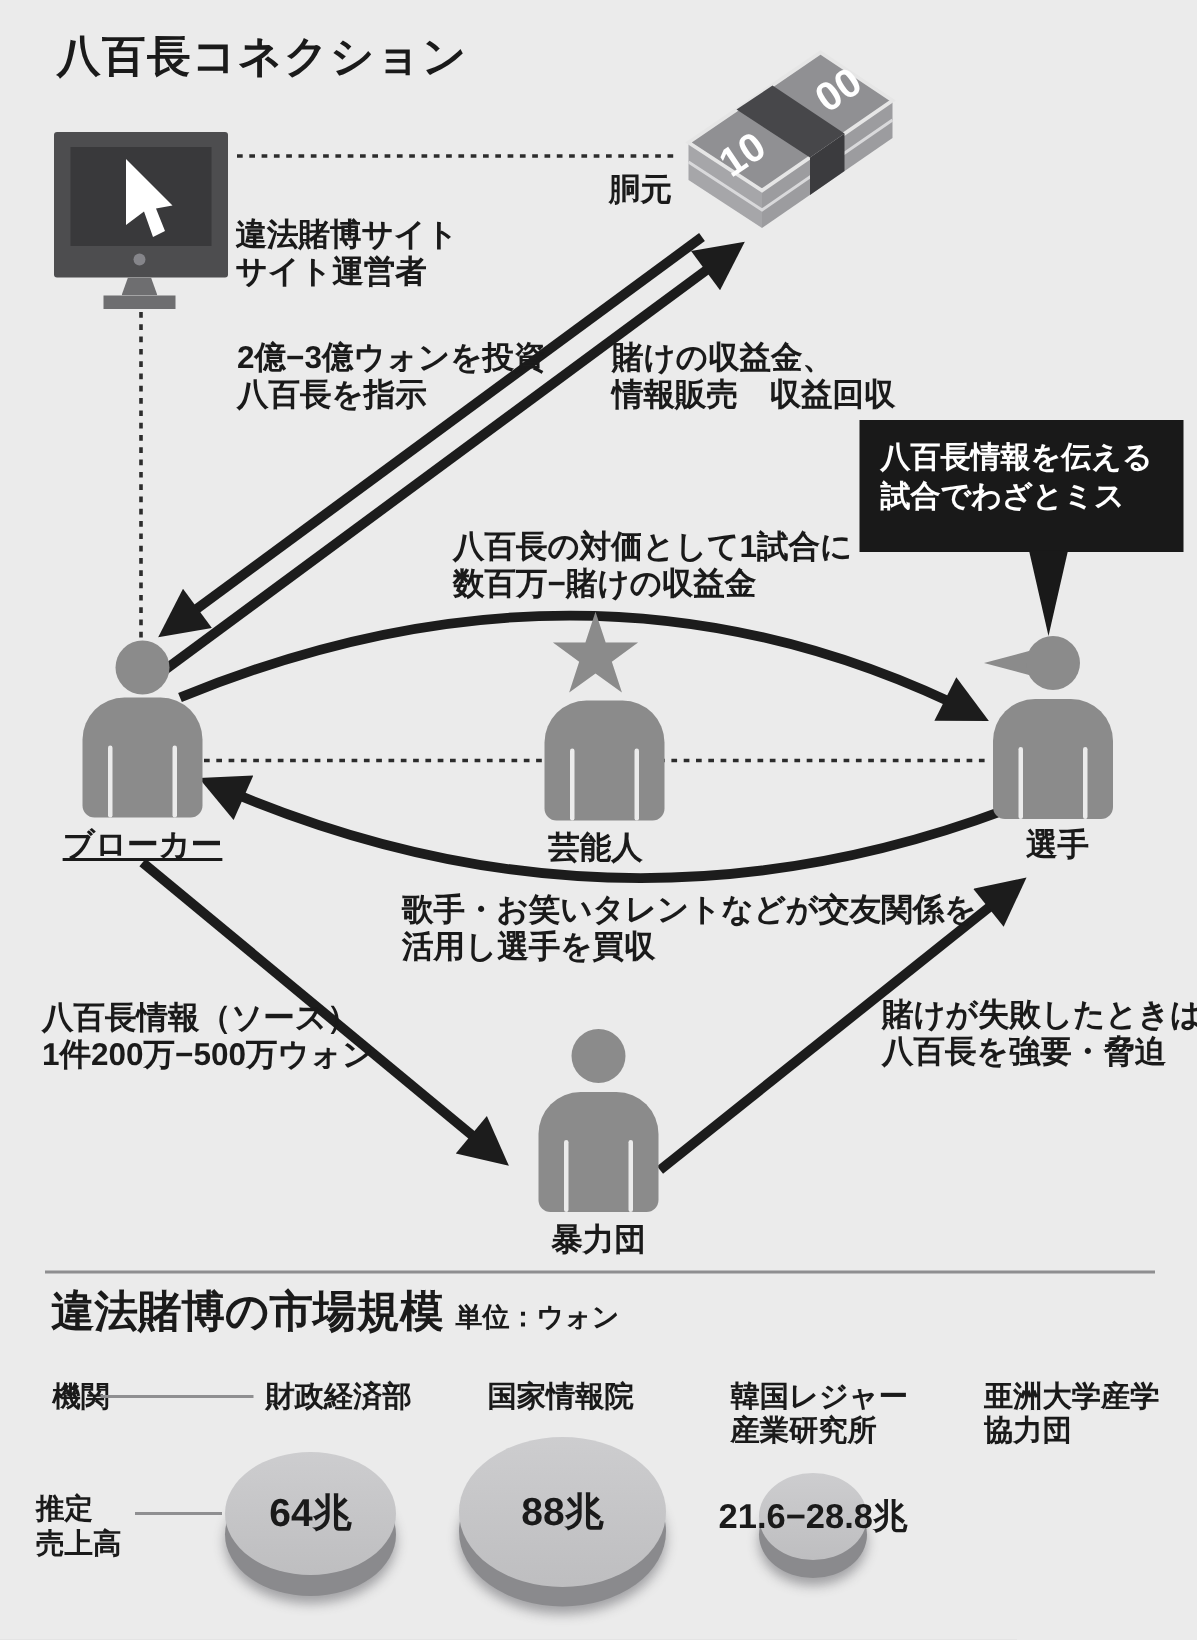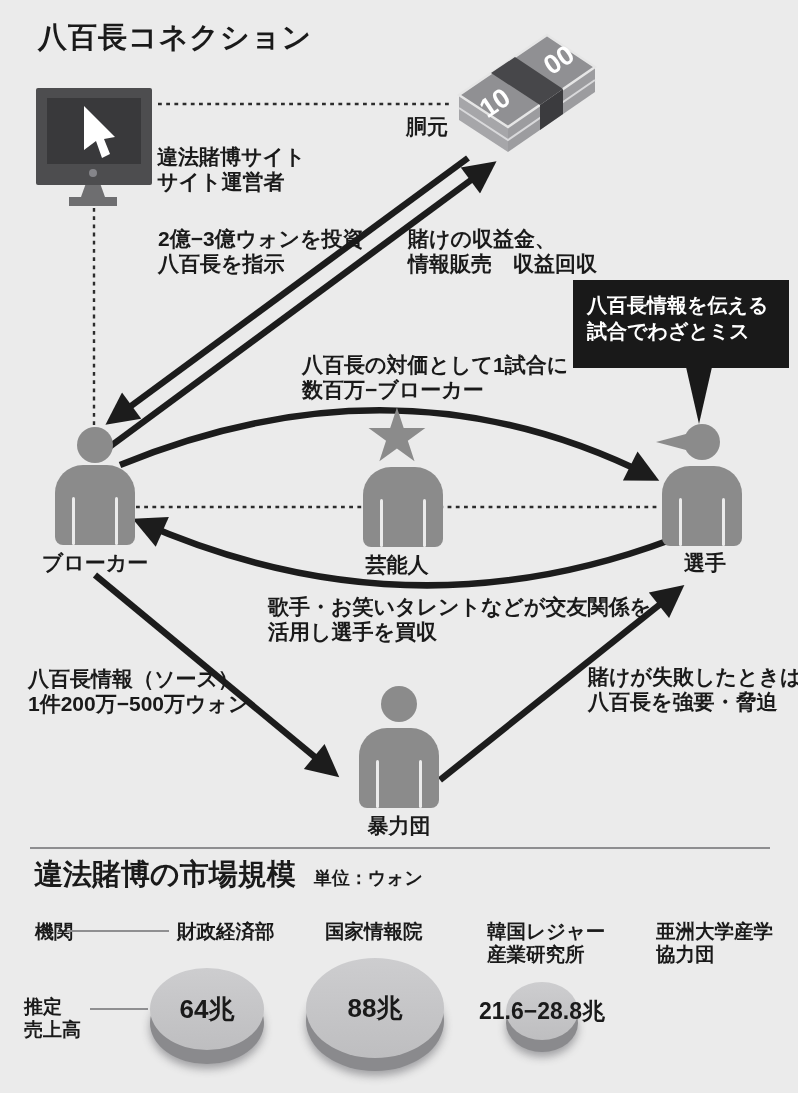--- a/index.html
+++ b/index.html
@@ -23,21 +23,21 @@
   .p-body::after{right:17px;}
   .star{font-size:74px;line-height:74px;color:#8b8b8b;transform:translateX(-50%);}
   .cap-visor{width:0;height:0;border-top:8px solid transparent;border-bottom:8px solid transparent;border-right:30px solid #8b8b8b;}
   
   .callout{left:573px;top:280px;width:216px;height:88px;background:#191919;box-sizing:border-box;padding:12px 14px;color:#fff;font-size:20px;font-weight:700;line-height:1.3;white-space:nowrap;}
   .callout-pointer{left:686px;top:367px;width:0;height:0;border-left:13px solid transparent;border-right:13px solid transparent;border-top:57px solid #191919;}
   
   .separator{left:30px;top:847px;width:740px;height:2px;background:#8e8e90;}
   .market-header{left:34px;top:855px;display:flex;align-items:baseline;}
   .market-title{font-size:29px;font-weight:800;}
-  .market-unit{font-size:18px;font-weight:700;margin-left:18px;}
+  .market-unit{font-size:18px;font-weight:700;margin-left:8px;}
   .row-label{font-size:19px;font-weight:700;line-height:23px;white-space:nowrap;}
   .dash{height:2px;background:#8f8f91;}
   .org-name{font-size:19.5px;font-weight:700;line-height:23px;white-space:nowrap;}
   .coin{position:absolute;}
   .coin-side{position:absolute;left:0;width:100%;height:100%;border-radius:50%;background:#8a8a8d;box-shadow:0 5px 8px rgba(70,70,78,.45);}
   .coin-top{position:absolute;left:0;top:0;width:100%;height:100%;border-radius:50%;background:linear-gradient(#cdcdcf,#bebec0);}
   .coin-value{position:absolute;left:50%;top:50%;transform:translate(-50%,-50%);font-weight:700;font-size:26px;white-space:nowrap;}
 </style>
 </head>
 <body>
@@ -94,21 +94,21 @@
   <div class="abs note" style="left:158px;top:226px;">
     <div>2億−3億ウォンを投資</div>
     <div>八百長を指示</div>
   </div>
   <div class="abs note" style="left:408px;top:226px;">
     <div>賭けの収益金、</div>
     <div>情報販売　収益回収</div>
   </div>
   <div class="abs note" style="left:302px;top:352px;">
     <div>八百長の対価として1試合に</div>
-    <div>数百万−ブローカー</div>
+    <div>数百万−賭けの収益金</div>
   </div>
   <div class="abs note" style="left:268px;top:594px;">
     <div>歌手・お笑いタレントなどが交友関係を</div>
     <div>活用し選手を買収</div>
   </div>
   <div class="abs note" style="left:28px;top:666px;">
     <div>八百長情報（ソース）</div>
     <div>1件200万−500万ウォン</div>
   </div>
   <div class="abs note" style="left:588px;top:664px;">
@@ -117,21 +117,21 @@
   </div>
 
   <div class="abs callout">
     <div>八百長情報を伝える</div>
     <div>試合でわざとミス</div>
   </div>
   <div class="abs callout-pointer"></div>
 
   <div class="abs p-head" style="left:77px;top:427px;"></div>
   <div class="abs p-body" style="left:55px;top:465px;"></div>
-  <div class="abs actor-label" style="left:95px;top:549px;">ブローカー</div>
+  <div class="abs actor-label" style="left:95px;top:549px;text-decoration:underline;">ブローカー</div>
 
   <div class="abs star" style="left:397px;top:399px;">★</div>
   <div class="abs p-body" style="left:363px;top:467px;"></div>
   <div class="abs actor-label" style="left:397px;top:551px;">芸能人</div>
 
   <div class="abs cap-visor" style="left:656px;top:434px;"></div>
   <div class="abs p-head" style="left:684px;top:424px;"></div>
   <div class="abs p-body" style="left:662px;top:466px;"></div>
   <div class="abs actor-label" style="left:705px;top:549px;">選手</div>
 

